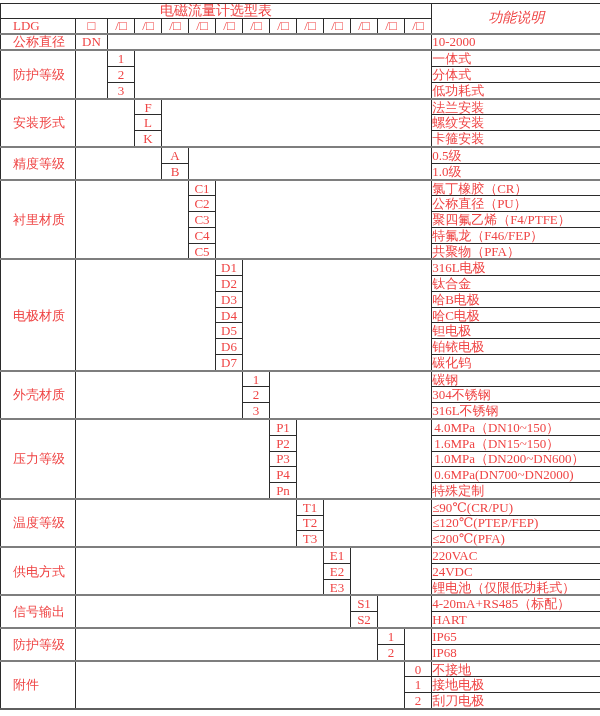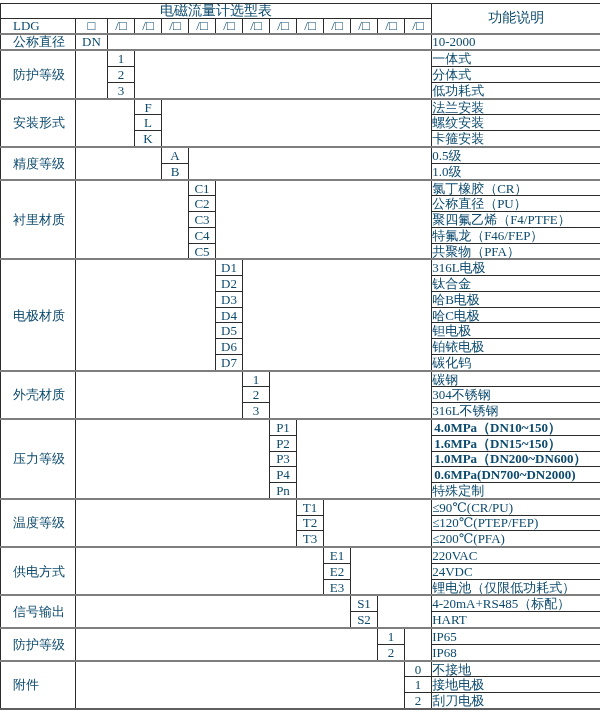--- a/index.html
+++ b/index.html
@@ -6,41 +6,41 @@
   body{width:600px;height:716px;overflow:hidden;}
   .wrap{padding-top:3px;}
   table{
     border-collapse:collapse;
     table-layout:fixed;
     width:600px;
     height:707px;
     border:1px solid #2b2b2b;
     border-bottom:2px solid #5f5f5f;
     font-family:"Liberation Serif","DejaVu Serif",serif;
-    color:#0c4a6e;
+    color:#ef4444;
   }
   col.c-label{width:75px;}
   col.c-first{width:32px;}
   col.c-code{width:27px;}
   col.c-desc{width:169px;}
   td{
     padding:0;
     font-size:13px;
     line-height:1;
     white-space:nowrap;
     overflow:hidden;
     vertical-align:middle;
   }
   tr.r-head{height:15px;}
   td.title{text-align:center;font-size:14px;border-bottom:1px solid #2b2b2b;}
-  td.fhead{text-align:center;font-size:14px;border-left:1px solid #2b2b2b;}
+  td.fhead{text-align:center;font-size:14px;border-left:1px solid #2b2b2b;font-style:italic;}
   td.label{border-right:1px solid #2b2b2b;text-align:left;padding-left:12px;}
   td.code{border:1px solid #2b2b2b;text-align:center;}
   td.desc{border-left:1px solid #2b2b2b;border-bottom:1px solid #2b2b2b;text-align:left;}
-  td.desc.left{text-align:left;padding-left:2px;font-weight:bold;}
+  td.desc.left{text-align:left;padding-left:2px;}
   td.spacer{border:0;}
   tr.section-start > td{border-top:2px solid #7e7e7e;}
 </style>
 </head>
 <body>
 
 <div class="wrap">
   <table>
     <colgroup>
       <col class="c-label">

